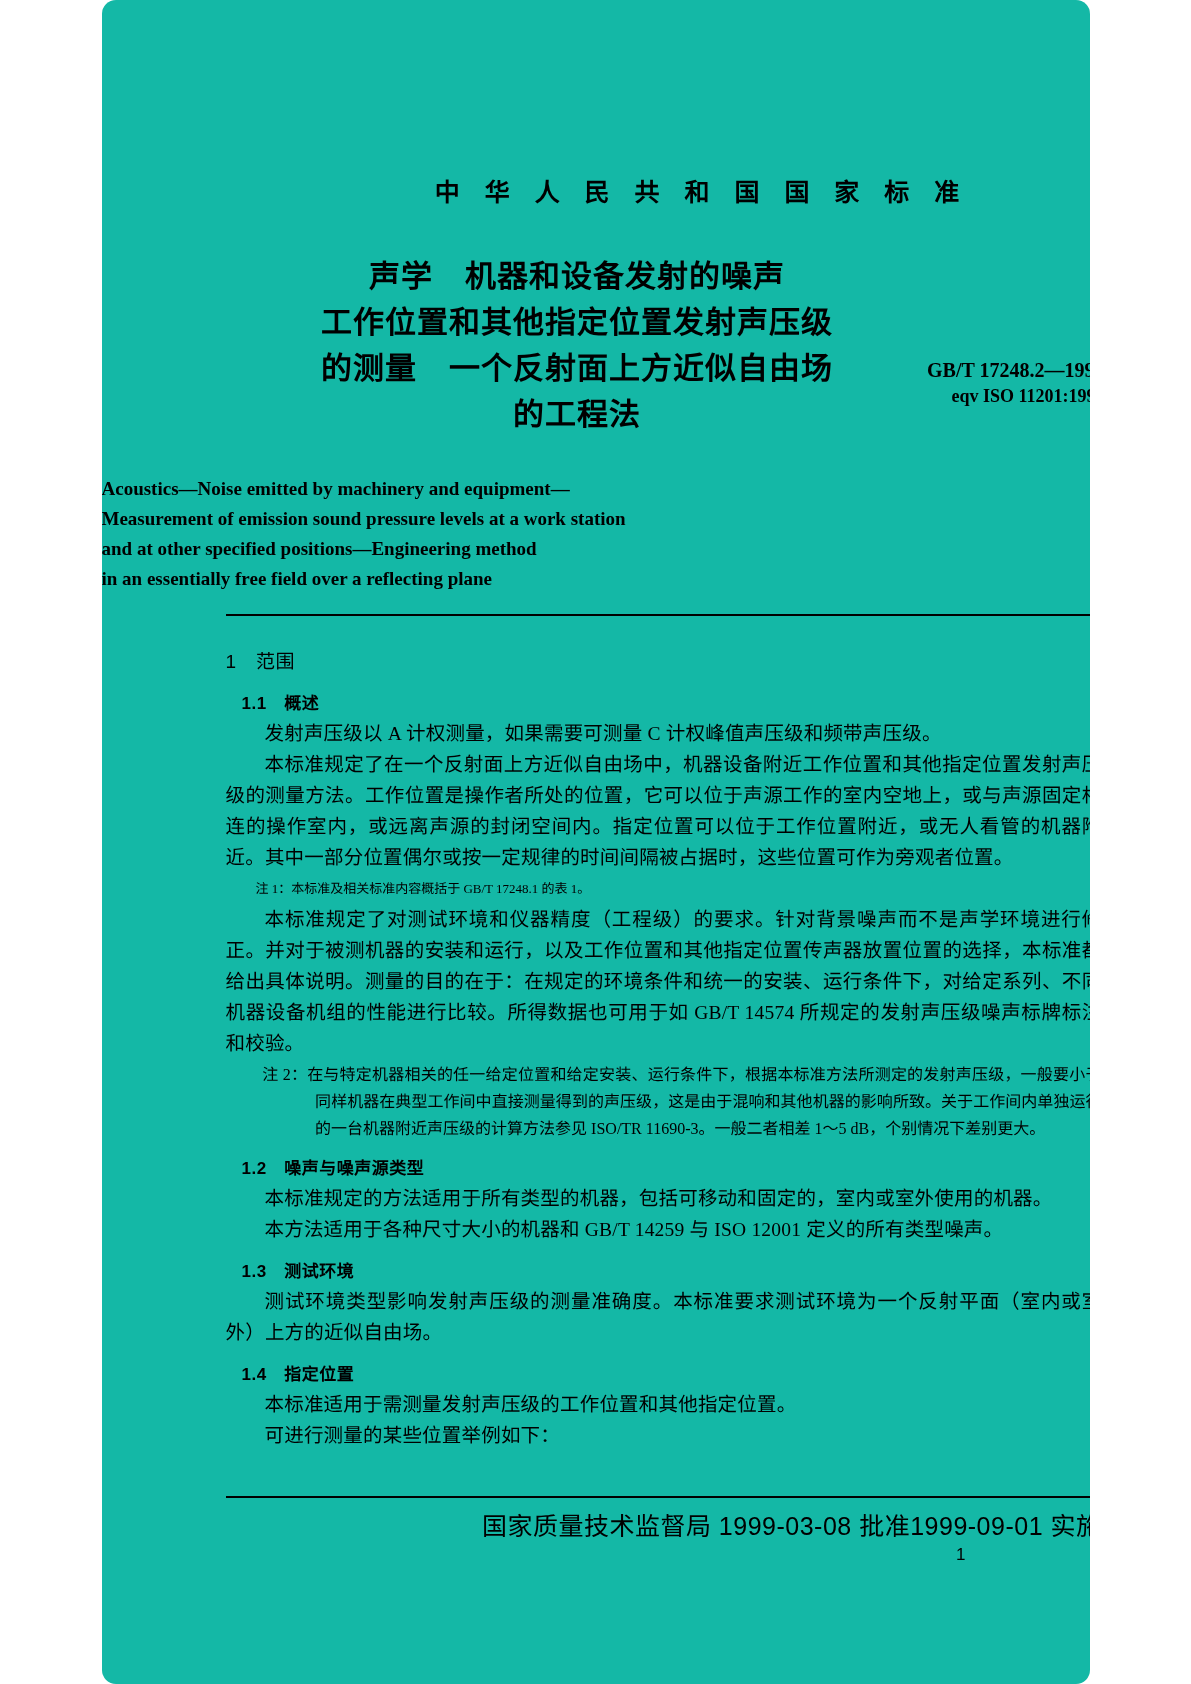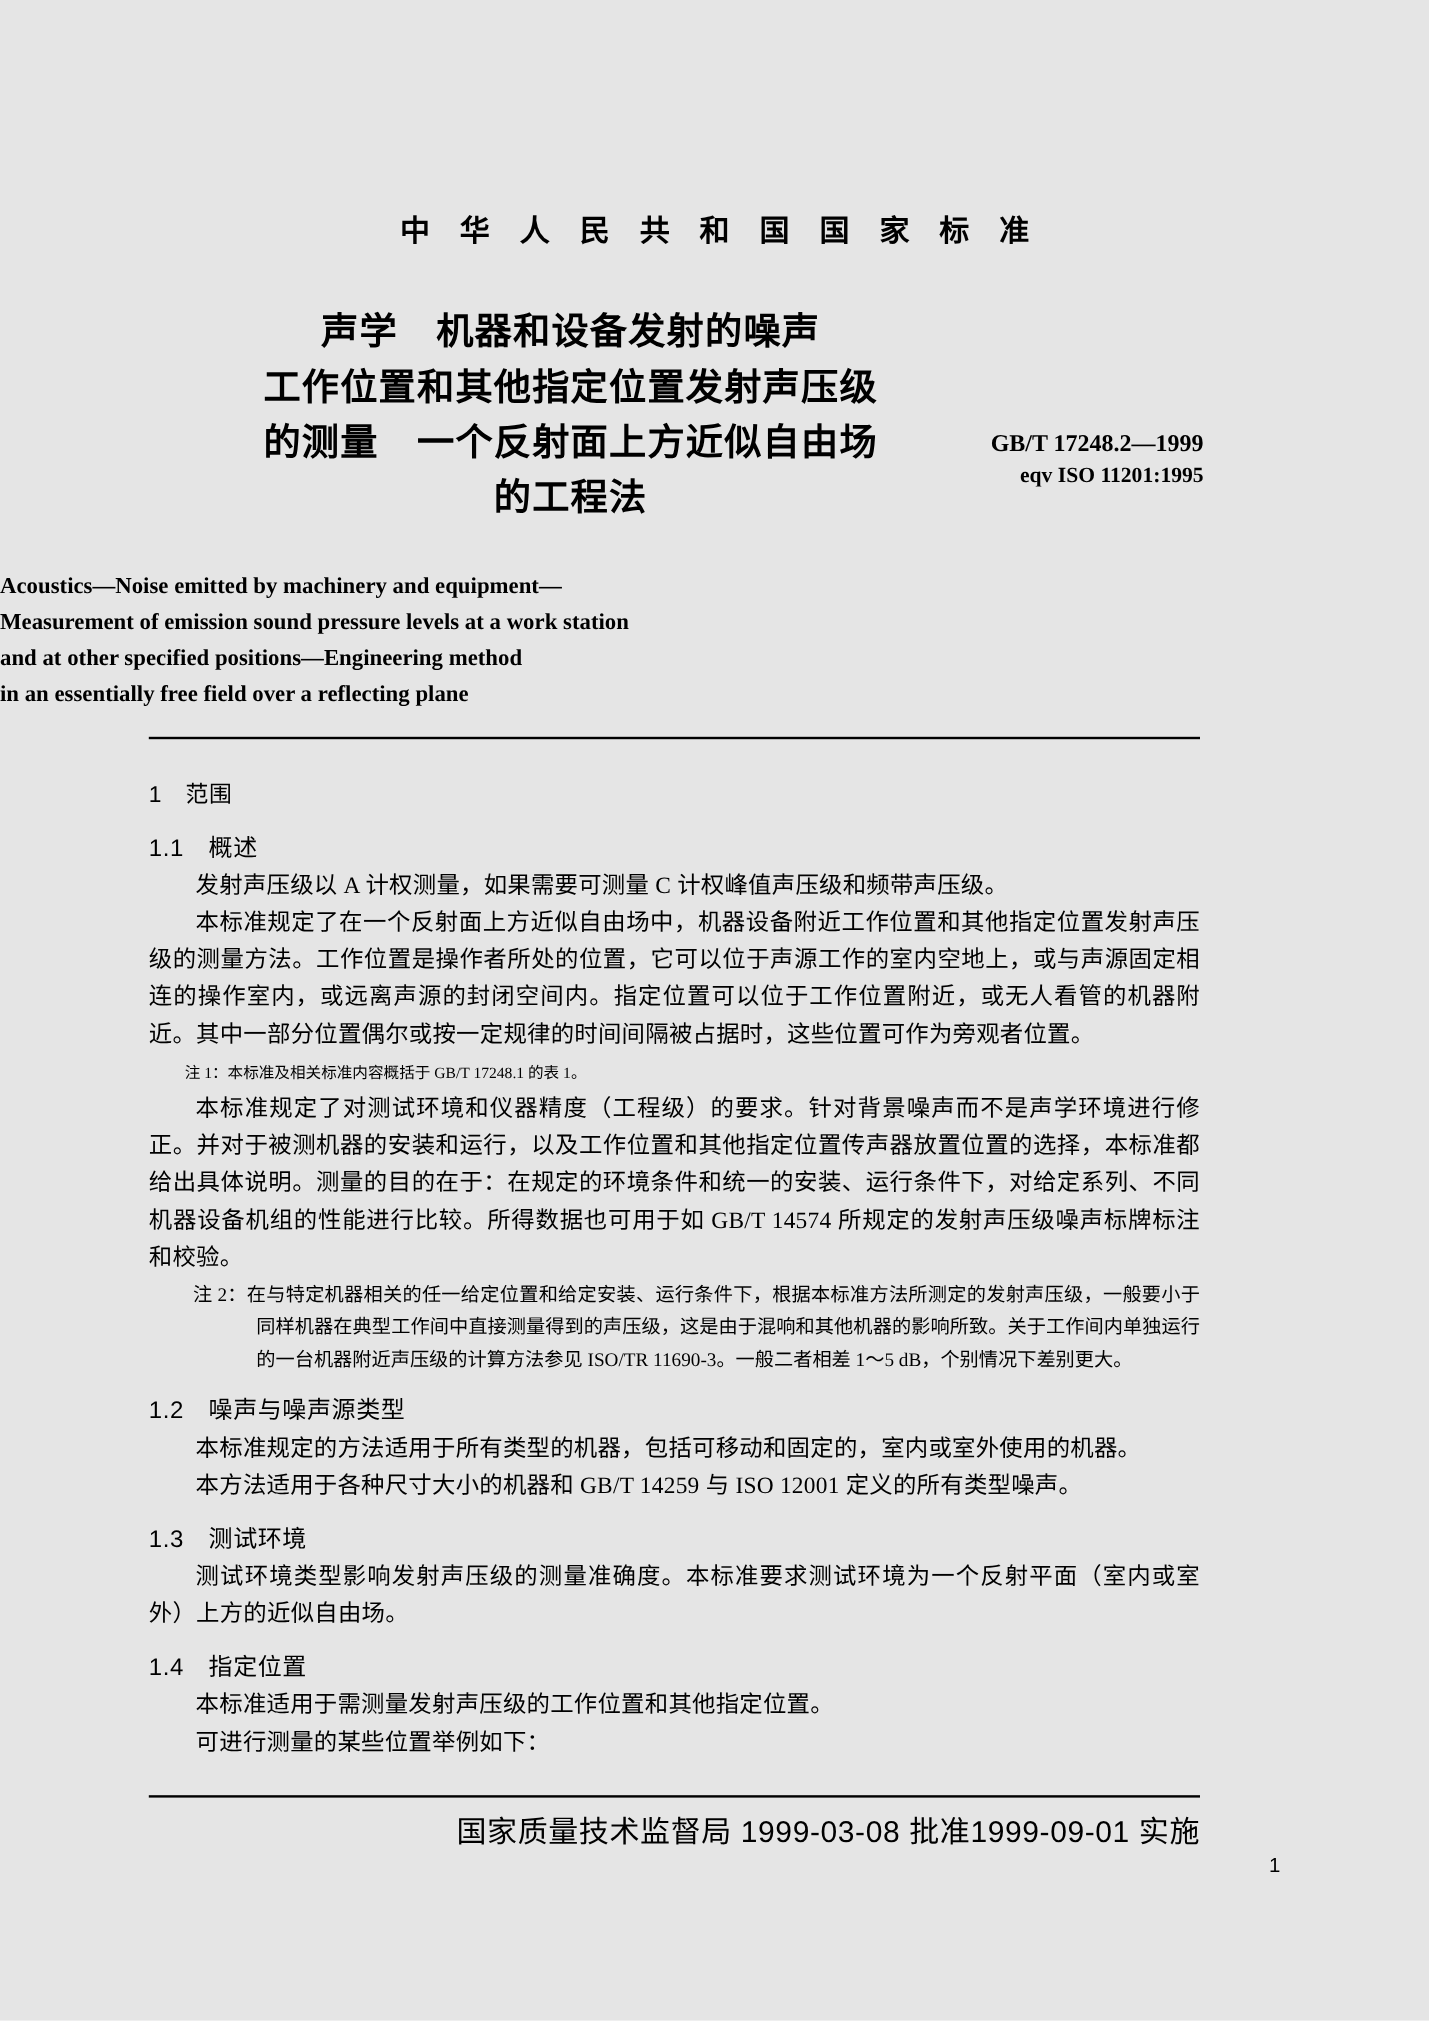--- a/index.html
+++ b/index.html
@@ -7,26 +7,27 @@
     margin: 0;
     padding: 0;
     background: #ffffff;
   }
   body {
     font-family: "Liberation Serif", "DejaVu Serif", serif;
     color: #000000;
   }
   .page {
     position: relative;
-    width: 1191px;
+    width: 988px;
     height: 1684px;
     margin: 0 auto;
-    background: #e5e5e5;
+    background: #14b8a6;
     box-sizing: border-box;
     overflow: hidden;
+    border-radius: 14px;
   }
 
   
   .cover {
     position: absolute;
     left: 0;
     top: 0;
     width: 1191px;
   }
   .national-standard-line {
@@ -113,23 +114,23 @@
   }
   h2.sec {
     font-family: "Liberation Sans", "DejaVu Sans", sans-serif;
     font-weight: 400;
     font-size: 19px;
     margin: 0 0 16px 0;
     letter-spacing: 0.5px;
   }
   h3.subsec {
     font-family: "Liberation Sans", "DejaVu Sans", sans-serif;
-    font-weight: 400;
-    font-size: 20px;
-    margin: 12px 0 4px 0;
+    font-weight: 700;
+    font-size: 17px;
+    margin: 12px 0 4px 16px;
     letter-spacing: 0.5px;
   }
   p.para {
     font-family: "Liberation Serif", "DejaVu Serif", serif;
     font-size: 19.5px;
     line-height: 31px;
     margin: 0;
     text-indent: 2em;
     text-align: justify;
     text-justify: inter-ideograph;

